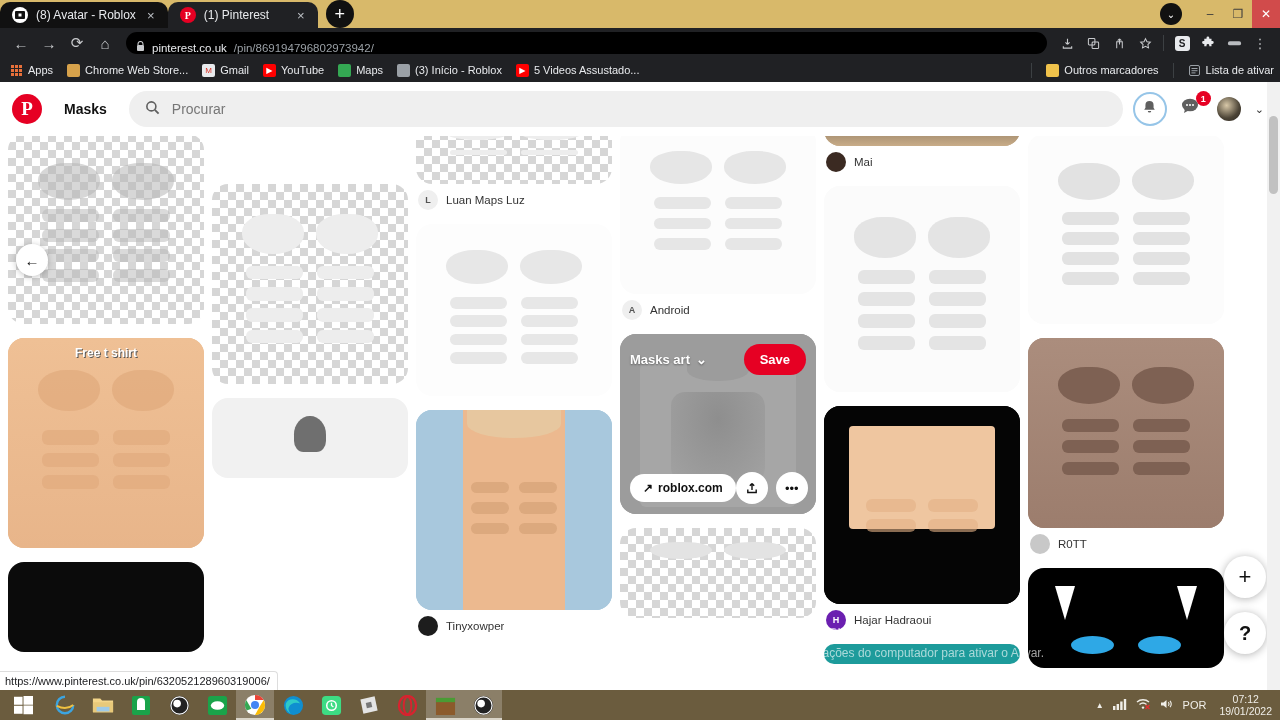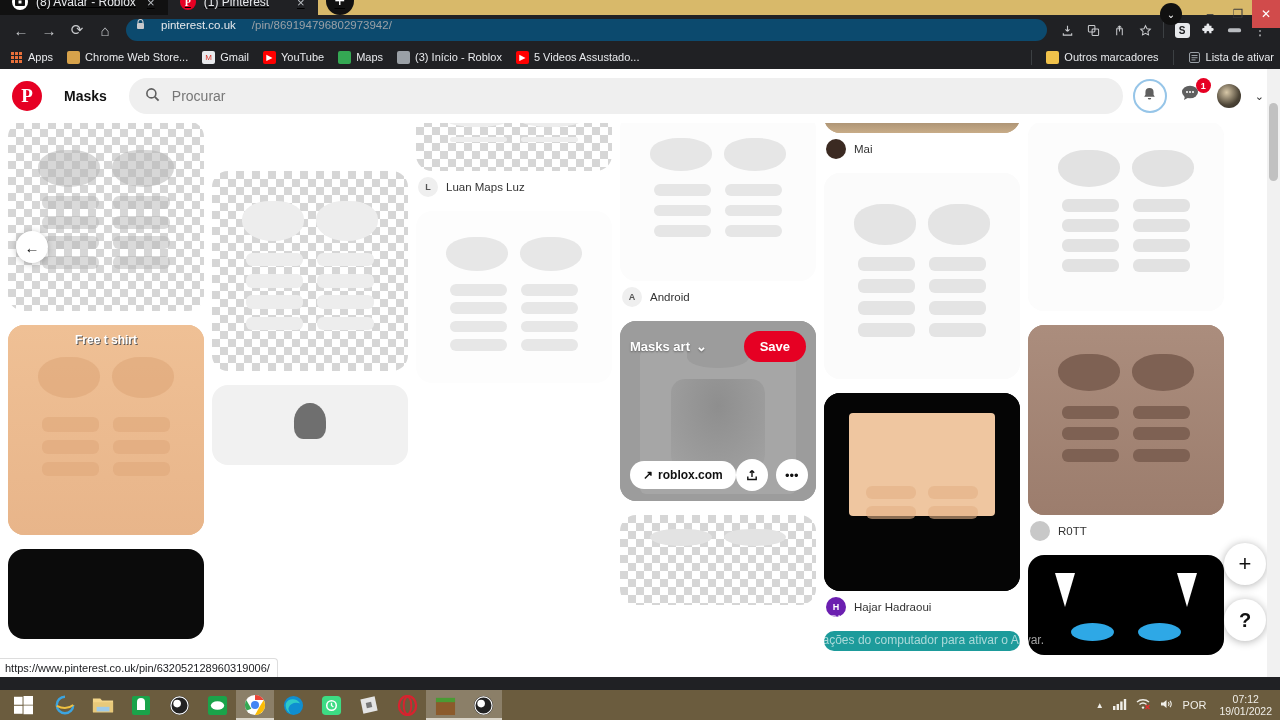--- a/index.html
+++ b/index.html
@@ -8,23 +8,22 @@
     overflow: hidden;
     font-family: "Liberation Sans", sans-serif;
     background: #1f1f1f;
   }
 
   
   .browser { width: 1280px; height: 690px; position: relative; background:#202124; }
 
   
   .tabstrip {
-    height: 15px; background:#d8b96a; display:flex; align-items:flex-end;
+    height: 28px; background:#d8b96a; display:flex; align-items:flex-end;
     position:relative;
-    text-decoration:underline;
   }
   .tab {
     height: 26px; display:flex; align-items:center; gap:8px;
     padding: 0 10px 0 12px; border-radius: 10px 10px 0 0;
     font-size: 12px; color:#e8eaed; position:relative;
     background:#111; min-width: 150px;
   }
   .tab.active { background:#202124; }
   .tab .favicon {
     width: 16px; height: 16px; border-radius:50%;
@@ -51,22 +50,22 @@
   }
   .wincontrols .wc { width:28px; height:28px; display:flex;align-items:center;justify-content:center;
     font-size:12px; color:#3c3c3c;}
   .wincontrols .wc.close { background:#d14b4b; color:#fff; }
 
   
   .toolbar { height:30px; background:#202124; display:flex; align-items:center; padding:0 8px; gap:2px;}
   .navbtn { width:26px;height:26px;display:flex;align-items:center;justify-content:center;
     color:#c8cacd; font-size:15px;}
   .omnibox {
-    flex:1; height:22px; background:#0c4a6e; border-radius:12px; margin:0 6px;
-    display:flex; align-items:flex-start; padding:0 10px; gap:16px;
+    flex:1; height:22px; background:#000000; border-radius:12px; margin:0 6px;
+    display:flex; align-items:flex-end; padding:0 10px; gap:7px;
     font-size:11.5px; color:#9aa0a6;
   }
   .omnibox .lock { font-size:9px; color:#c8cacd; }
   .omnibox .dom { color:#e8eaed; }
   .tb-icons { display:flex; align-items:center; gap:2px; }
   .tb-icons .ic { width:24px;height:24px;display:flex;align-items:center;justify-content:center;
     color:#c8cacd; font-size:13px;}
   .tb-sep { width:1px; height:16px; background:#3c4043; margin:0 4px;}
   .ext-badge { width:15px;height:15px;border-radius:3px;background:#e8eaed;color:#202124;
     font-size:10px;font-weight:bold;display:flex;align-items:center;justify-content:center;}
@@ -466,20 +465,39 @@
                 <div class="ab l" style="top:40%;background:#e7e7e7"></div>
                 <div class="ab r" style="top:40%;background:#e7e7e7"></div>
                 <div class="ab l" style="top:54%;background:#e7e7e7"></div>
                 <div class="ab r" style="top:54%;background:#e7e7e7"></div>
                 <div class="ab l" style="top:68%;background:#e7e7e7"></div>
                 <div class="ab r" style="top:68%;background:#e7e7e7"></div>
                 <div class="ab l" style="top:82%;background:#e7e7e7"></div>
                 <div class="ab r" style="top:82%;background:#e7e7e7"></div>
               </div>
             </div>
+          </div>
+        </div>
+        <div>
+          <div class="card" style="height:200px;background:#9fc2d9">
+            <div class="art" style="height:200px;background:linear-gradient(90deg,#a8c8dd 0 24%,#ecb98f 24% 76%,#a8c8dd 76% 100%)">
+              <div style="position:absolute;left:26%;right:26%;top:0;height:14%;background:#e7c79f;border-radius:0 0 50% 50%"></div>
+              <div class="torso" style="inset:18% 28%">
+                <div class="ab l" style="top:28%;left:0;width:44%;background:#dca97e"></div>
+                <div class="ab r" style="top:28%;right:0;width:44%;background:#dca97e"></div>
+                <div class="ab l" style="top:44%;left:0;width:44%;background:#dca97e"></div>
+                <div class="ab r" style="top:44%;right:0;width:44%;background:#dca97e"></div>
+                <div class="ab l" style="top:60%;left:0;width:44%;background:#dca97e"></div>
+                <div class="ab r" style="top:60%;right:0;width:44%;background:#dca97e"></div>
+              </div>
+            </div>
+          </div>
+          <div class="meta">
+            <span class="av" style="background:#1d1d1d"></span>
+            <span class="nm">Tinyxowper</span>
           </div>
         </div>
       </div>
 
       <div class="col" style="margin-top:0px">
         <div>
           <div class="card" style="height:168px;background:#fdfdfd">
             <div class="art" style="height:168px;background:#fcfcfc">
               <div class="torso">
                 <div class="pec l" style="background:#e6e6e6"></div>

